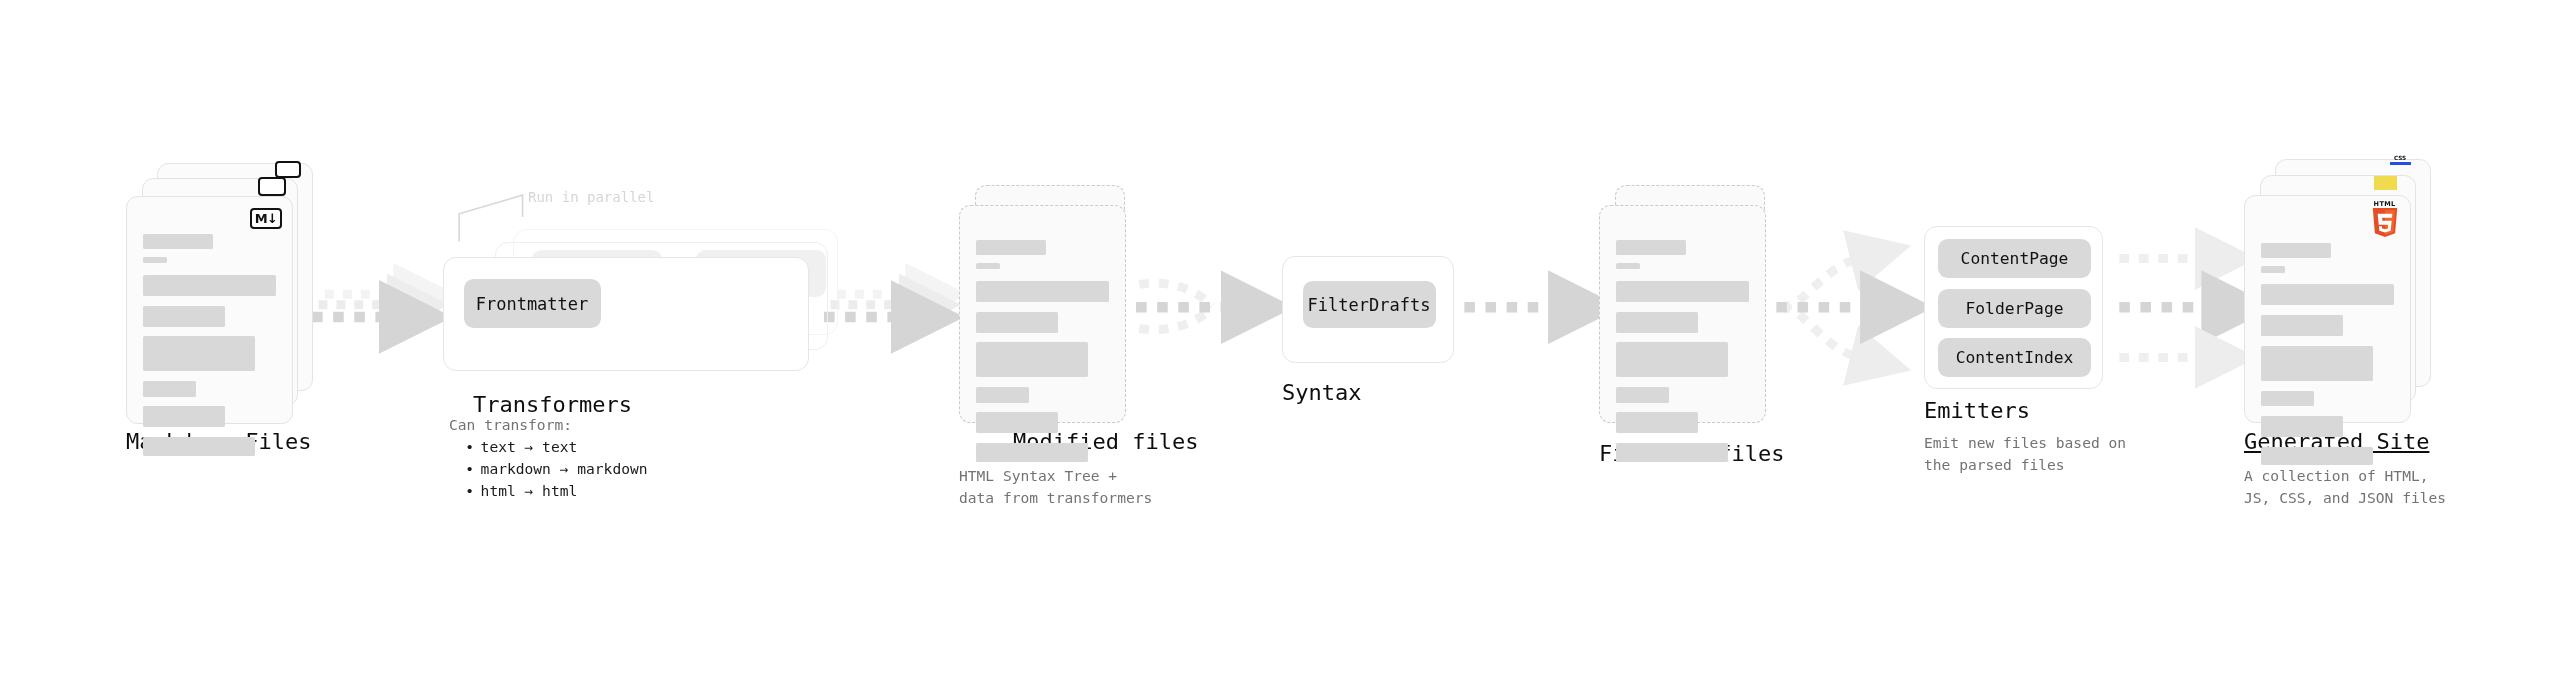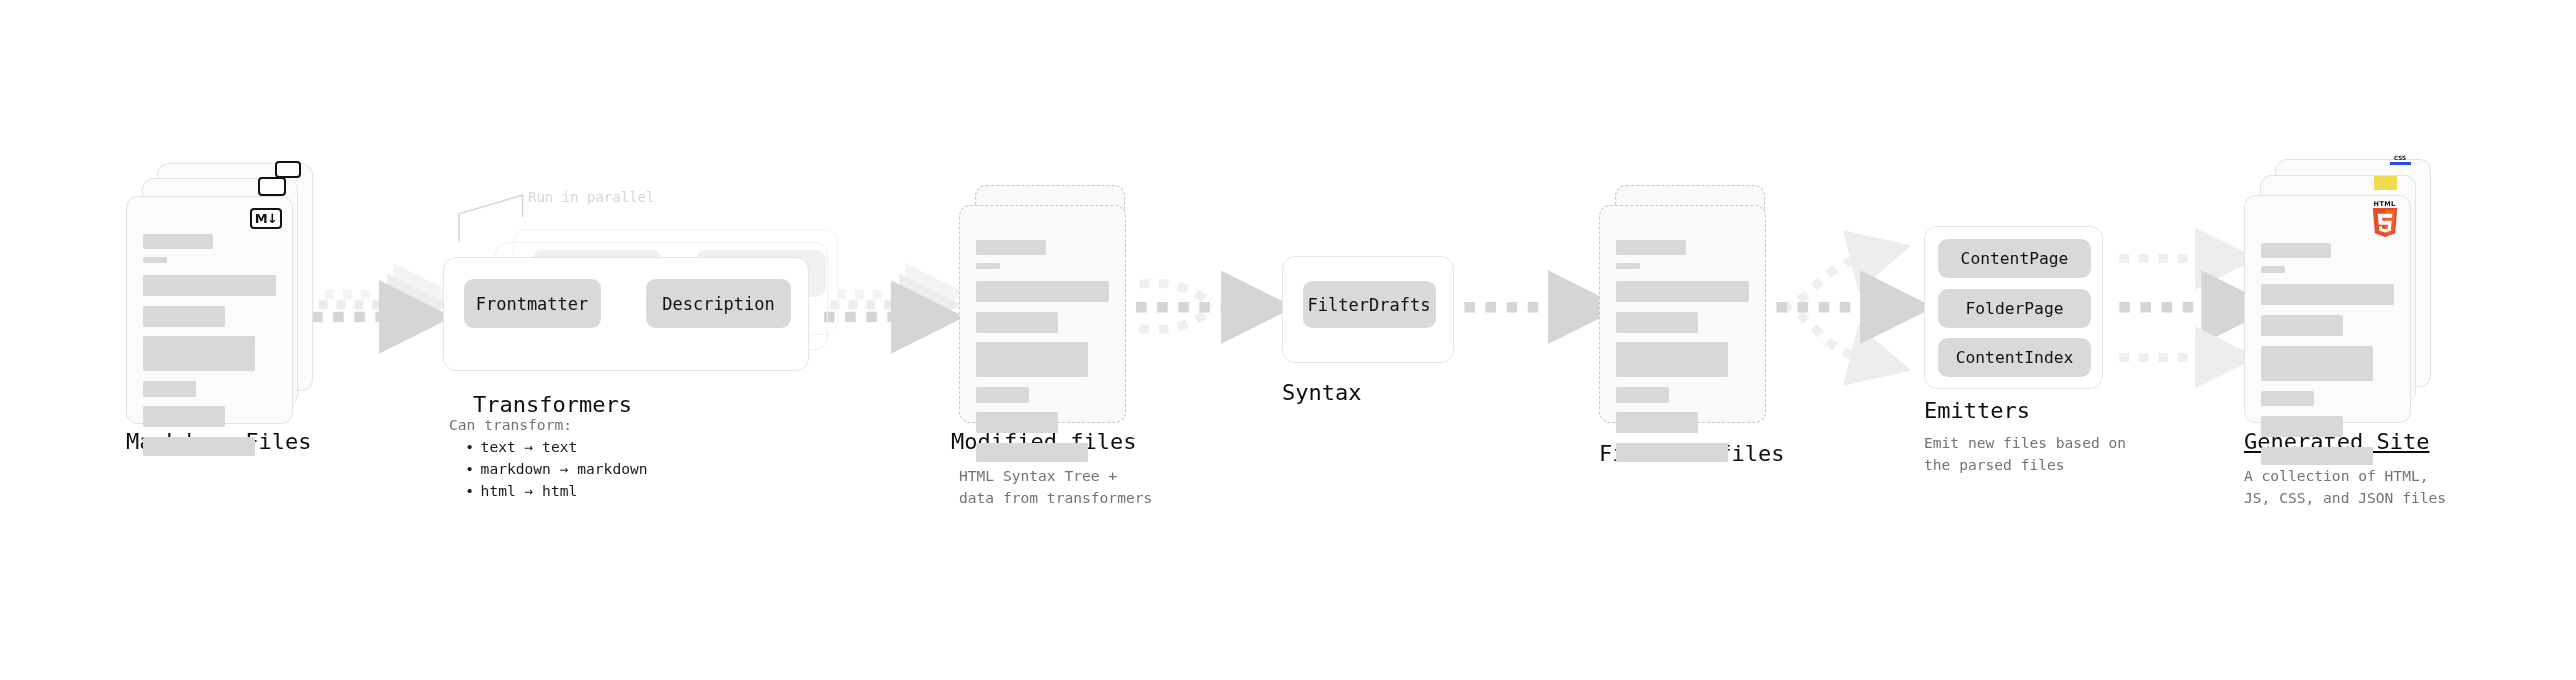--- a/index.html
+++ b/index.html
@@ -300,21 +300,20 @@
         <line x1="190" y1="52" x2="250" y2="52" stroke="#e4e4e4"></line>
         <polygon points="250,47 262,52 250,57" fill="#e4e4e4"></polygon>
         <line x1="190" y1="72" x2="250" y2="72" stroke="#d5d5d5"></line>
         <polygon points="250,66 264,72 250,78" fill="#d5d5d5"></polygon>
         <polygon points="250,28 262,34 250,40" fill="#ececec"></polygon>
       </g>
     </svg>
 
     <div class="groupbox" style="left:0px; top:62px; width:366px; height:114px; z-index:3;">
       <div class="chip" style="left:19.5px; top:21px; width:137px; height:49px; z-index:4;">Frontmatter</div>
-      <div class="chip" style="left:202px; top:21px; width:145px; height:49px; z-index:4;">Description</div>
     </div>
   </div>
 
   <div class="title" style="left:473px; top:380px;margin-top:12px;">Transformers</div>
   <div class="subtitle" style="left:449px; top:414px;">Can transform:</div>
   <div class="bullets" style="left:449px; top:436px;">
     <ul>
       <li>text → text</li>
       <li>markdown → markdown</li>
       <li>html → html</li>
@@ -331,21 +330,21 @@
           <div class="bar" style="width:100%; height:21px; margin-top:11.4px;"></div>
           <div class="bar" style="width:62%; height:21px; margin-top:9.8px;"></div>
           <div class="bar" style="width:84%; height:35px; margin-top:9.8px;"></div>
           <div class="bar" style="width:40%; height:15.4px; margin-top:9.8px;"></div>
           <div class="bar" style="width:62%; height:21px; margin-top:9.8px;"></div>
           <div class="bar" style="width:84%; height:18.7px; margin-top:9.8px;"></div>
         </div>
       </div>
     </div>
   </div>
-  <div class="title" style="left:951px; top:429px;">Modified files</div>
+  <div class="title" style="left:1013px; top:429px;">Modified files</div>
   <div class="subtitle" style="left:959px; top:465px;">HTML Syntax Tree +
 data from transformers</div>
 
   <div class="node" style="left:1282px; top:256px;">
     <div class="groupbox" style="left:0; top:0; width:172px; height:107px;">
       <div class="chip" style="left:19.5px; top:24.4px; width:133px; height:47px;">FilterDrafts</div>
     </div>
   </div>
   <div class="title" style="left:1282px; top:380px;">Syntax</div>
 

